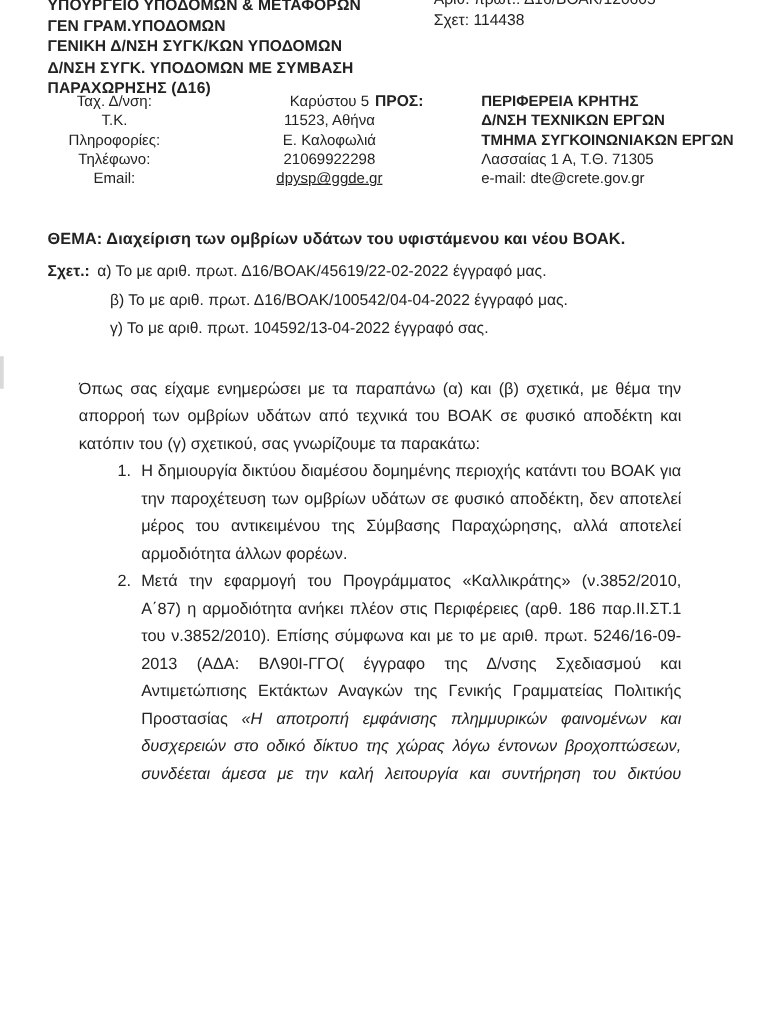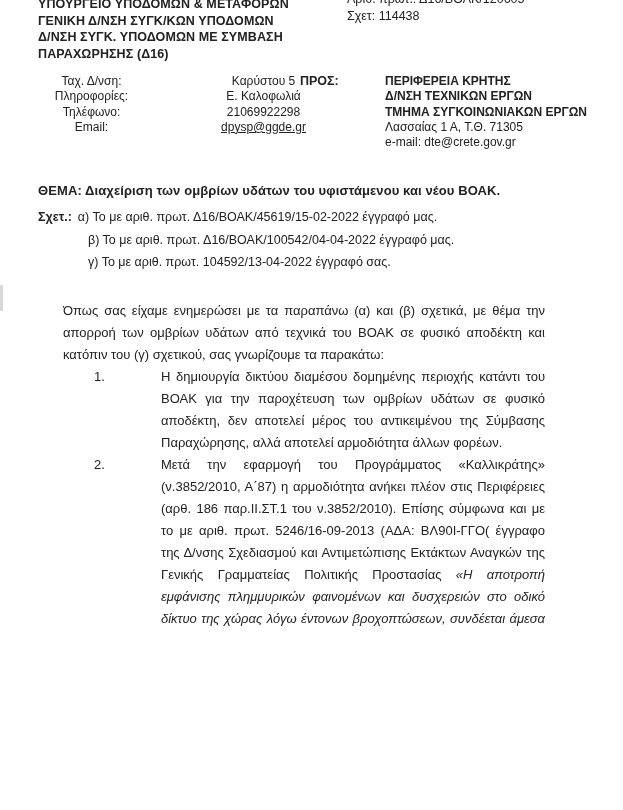--- a/index.html
+++ b/index.html
@@ -32,50 +32,55 @@
   
   .refs{position:absolute;left:38px;top:206px;width:540px;font-size:12.5px;line-height:22.5px;}
   .ref-label{font-weight:bold;margin-right:6px;}
   .ref-ind{padding-left:50px;}
   
   .bodywrap{position:absolute;left:63px;top:300px;width:482px;height:432px;
     overflow:hidden;font-size:13px;line-height:22px;text-align:justify;}
   .intro{margin:0;padding:0;}
   .li{display:flex;}
   .num{flex:0 0 19px;margin-left:31px;}
-  .itxt{flex:1;text-align:justify;margin-left:48px;}
+  .itxt{flex:1;text-align:justify;}
   .it{font-style:italic;}
   
   .footer{position:absolute;left:64px;top:733px;width:540px;background:#ffffff;
     font-family:Liberation Sans, sans-serif;font-size:13.5px;color:#4c1d95;}
   
   .smudge1{position:absolute;left:0;top:285px;width:3px;height:26px;background:#c9c9c9;opacity:.7;}
   .smudge2{position:absolute;left:6px;top:637px;width:5px;height:4px;background:#cfcfcf;border-radius:2px;opacity:.8;}
 </style>
 </head>
 <body>
 
 <div class="page">
 
   <div class="sender">
     <div>ΥΠΟΥΡΓΕΙΟ ΥΠΟΔΟΜΩΝ &amp; ΜΕΤΑΦΟΡΩΝ</div>
+    <div>ΓΕΝ ΓΡΑΜ.ΥΠΟΔΟΜΩΝ</div>
     <div>ΓΕΝΙΚΗ Δ/ΝΣΗ ΣΥΓΚ/ΚΩΝ ΥΠΟΔΟΜΩΝ</div>
     <div>Δ/ΝΣΗ ΣΥΓΚ. ΥΠΟΔΟΜΩΝ ΜΕ ΣΥΜΒΑΣΗ</div>
     <div>ΠΑΡΑΧΩΡΗΣΗΣ (Δ16)</div>
   </div>
 
   <div class="protocol">
     <div>Αριθ. πρωτ.: Δ16/ΒΟΑΚ/120605</div>
     <div>Σχετ: 114438</div>
   </div>
 
   <div class="contact">
     <div class="crow">
       <span class="clabel">Ταχ. Δ/νση:</span>
       <span class="cval">Καρύστου 5</span>
+    </div>
+    <div class="crow">
+      <span class="clabel">Τ.Κ.</span>
+      <span class="cval">11523,  Αθήνα</span>
     </div>
     <div class="crow">
       <span class="clabel">Πληροφορίες:</span>
       <span class="cval">Ε. Καλοφωλιά</span>
     </div>
     <div class="crow">
       <span class="clabel">Τηλέφωνο:</span>
       <span class="cval">21069922298</span>
     </div>
     <div class="crow">
@@ -93,21 +98,21 @@
     <div>e-mail: dte@crete.gov.gr</div>
   </div>
 
   <div class="subject">
     <span>ΘΕΜΑ:</span>
     <span>Διαχείριση των ομβρίων υδάτων του υφιστάμενου και νέου ΒΟΑΚ.</span>
   </div>
 
   <div class="refs">
     <div>
-      <span class="ref-label">Σχετ.:</span><span>α) Το με αριθ. πρωτ. Δ16/ΒΟΑΚ/45619/15-02-2022 έγγραφό μας.</span>
+      <span class="ref-label">Σχετ.:</span><span>α) Το με αριθ. πρωτ. Δ16/ΒΟΑΚ/45619/22-02-2022 έγγραφό μας.</span>
     </div>
     <div class="ref-ind">β) Το με αριθ. πρωτ. Δ16/ΒΟΑΚ/100542/04-04-2022 έγγραφό μας.</div>
     <div class="ref-ind">γ) Το με αριθ. πρωτ. 104592/13-04-2022 έγγραφό σας.</div>
   </div>
 
   <div class="bodywrap">
     <p class="intro">Όπως σας είχαμε ενημερώσει με τα παραπάνω (α) και (β) σχετικά,  με θέμα την απορροή των ομβρίων υδάτων από τεχνικά του ΒΟΑΚ σε φυσικό αποδέκτη και κατόπιν του (γ) σχετικού, σας γνωρίζουμε τα παρακάτω:</p>
     <div class="li">
       <span class="num">1.</span>
       <div class="itxt">Η δημιουργία δικτύου διαμέσου δομημένης περιοχής κατάντι του ΒΟΑΚ για την παροχέτευση των ομβρίων υδάτων σε φυσικό αποδέκτη, δεν αποτελεί μέρος του αντικειμένου της Σύμβασης Παραχώρησης, αλλά αποτελεί αρμοδιότητα άλλων φορέων.</div>

